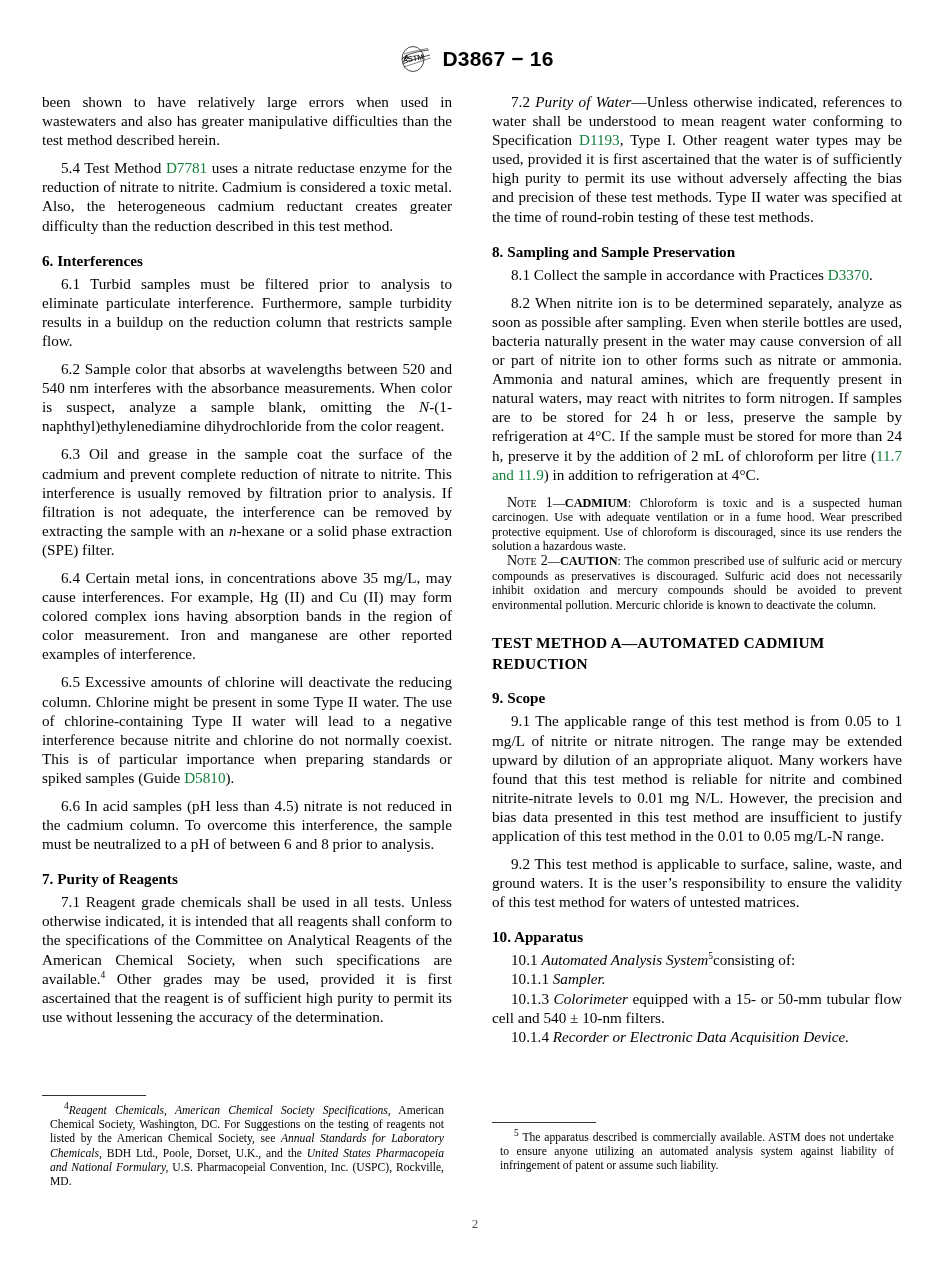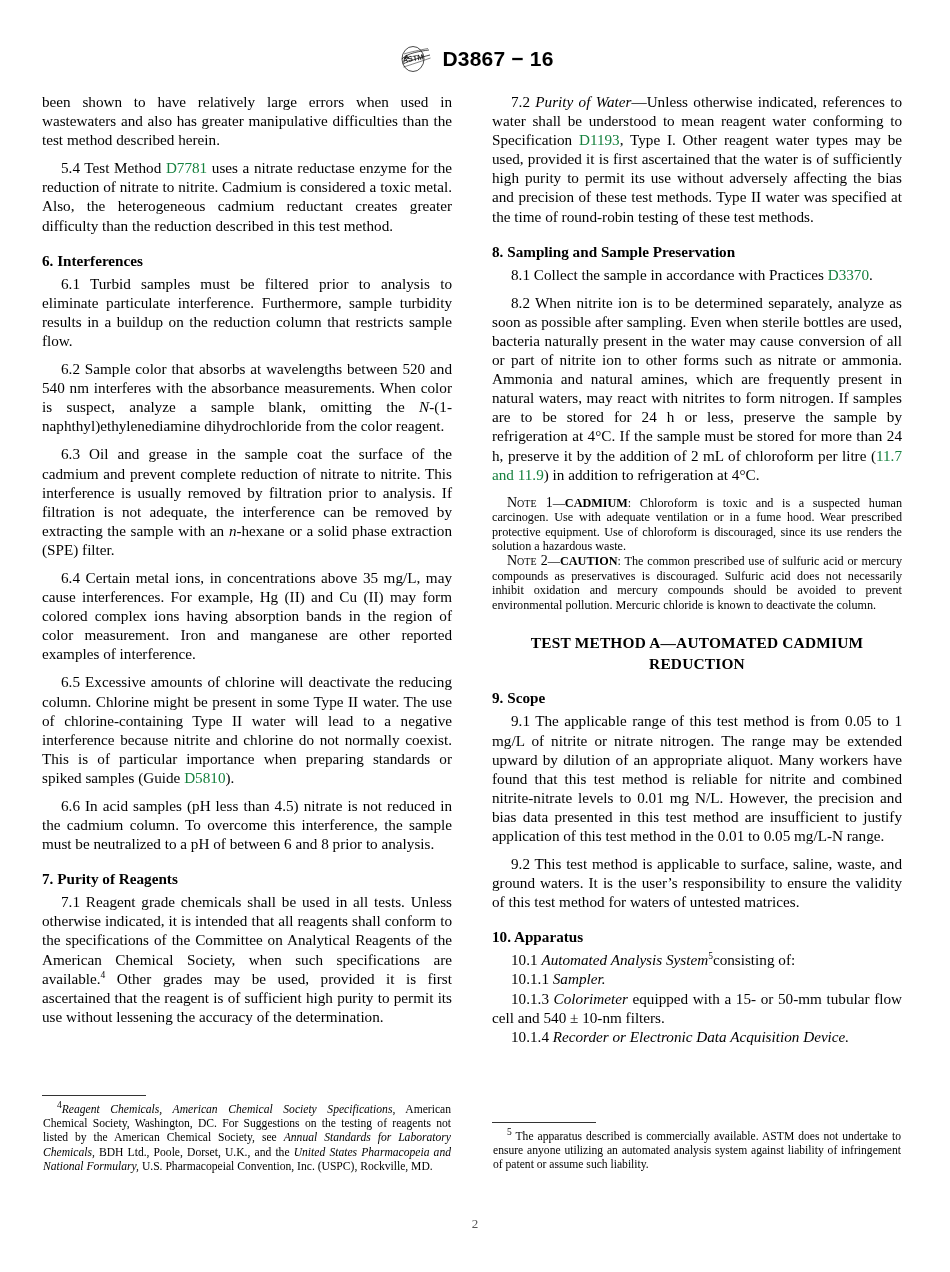--- a/index.html
+++ b/index.html
@@ -80,21 +80,20 @@
     text-align: left;
   }
   h3.section.tight {
     margin-top: 14px;
   }
   h2.method-title {
     margin: 20px 0 2px 0;
     font-size: 15.4px;
     line-height: 21px;
     font-weight: bold;
-    text-align: center;
     letter-spacing: 0.2px;
   }
   i, em { font-style: italic; }
   .ref {
     color: #15803d;
   }
   sup {
     font-size: 9.5px;
     vertical-align: super;
     line-height: 0;
@@ -125,21 +124,21 @@
     width: 104px;
     height: 0;
     border-top: 1.3px solid #333;
     margin-bottom: 7px;
   }
   p.footnote {
     font-size: 11.6px;
     line-height: 14.2px;
     text-align: justify;
     text-indent: 14px;
-    margin: 1px;
+    margin: 8px;
   }
 
   
   .page-number {
     position: absolute;
     left: 0;
     top: 1216px;
     width: 950px;
     text-align: center;
     font-size: 13px;

